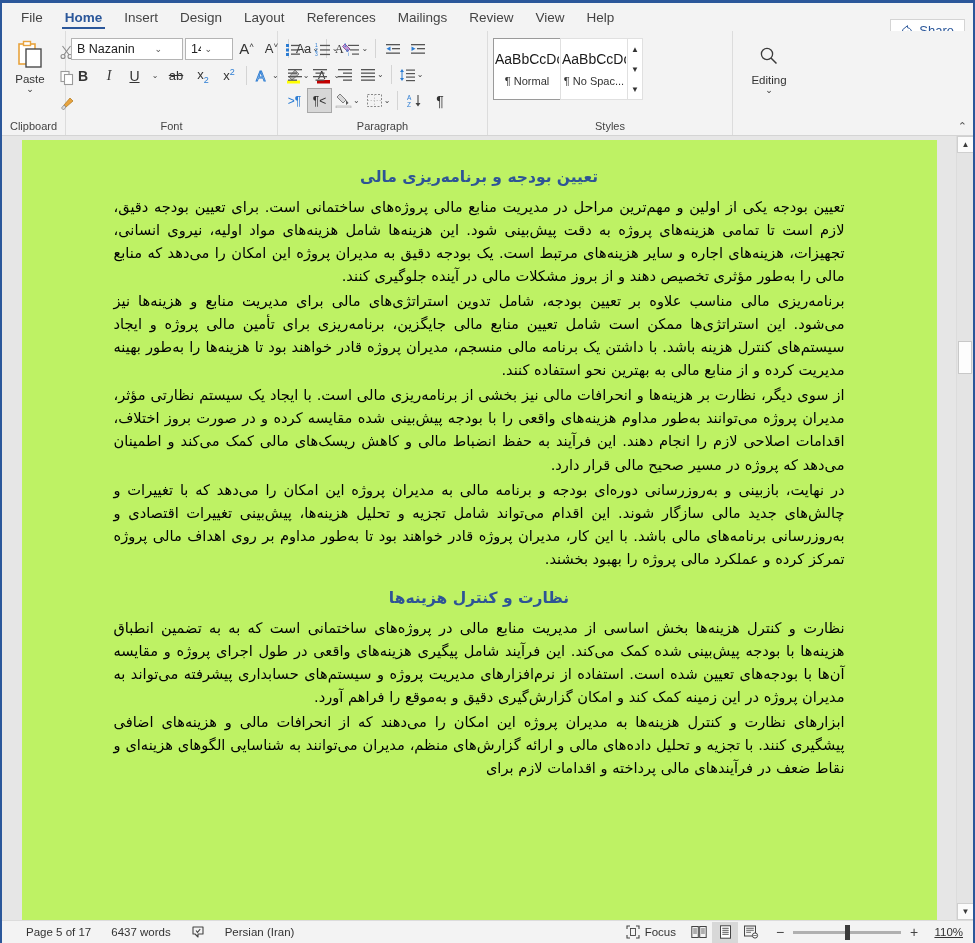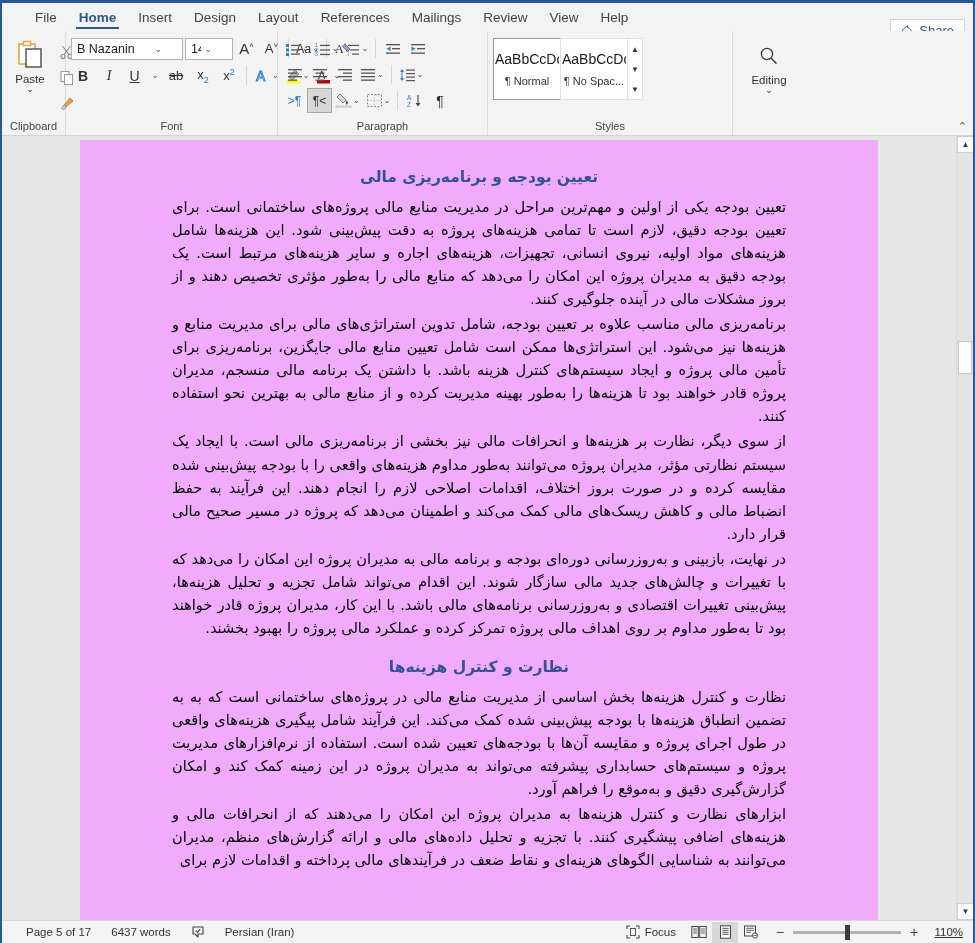--- a/index.html
+++ b/index.html
@@ -17,21 +17,21 @@
     border-right: 2px solid #2b579a;
   }
 
   
   .tabbar {
     height: 31px;
     background: #f3f3f3;
     display: flex;
     align-items: flex-end;
     border-top: 3px solid #2b579a;
-    padding-left: 22px;
+    padding-left: 8px;
     flex: 0 0 31px;
     position: relative;
   }
   .tab {
     font-size: 13.5px;
     color: #444444;
     padding: 0 11px;
     height: 27px;
     line-height: 27px;
     cursor: pointer;
@@ -186,22 +186,22 @@
   
   .doc-area {
     flex: 1;
     background: #e6e6e6;
     position: relative;
     overflow: hidden;
     display: flex;
   }
   .page-wrap { flex: 1; display: flex; justify-content: center; }
   .page {
-    width: 798px;
-    background: #f0abfc;
+    width: 915px;
+    background: #bef264;
     margin-top: 4px;
     padding: 28px 92px 0 92px;
     direction: rtl;
   }
   .doc-h {
     color: #2e5496;
     font-size: 15.5px;
     font-weight: bold;
     text-align: center;
     margin-bottom: 9px;

